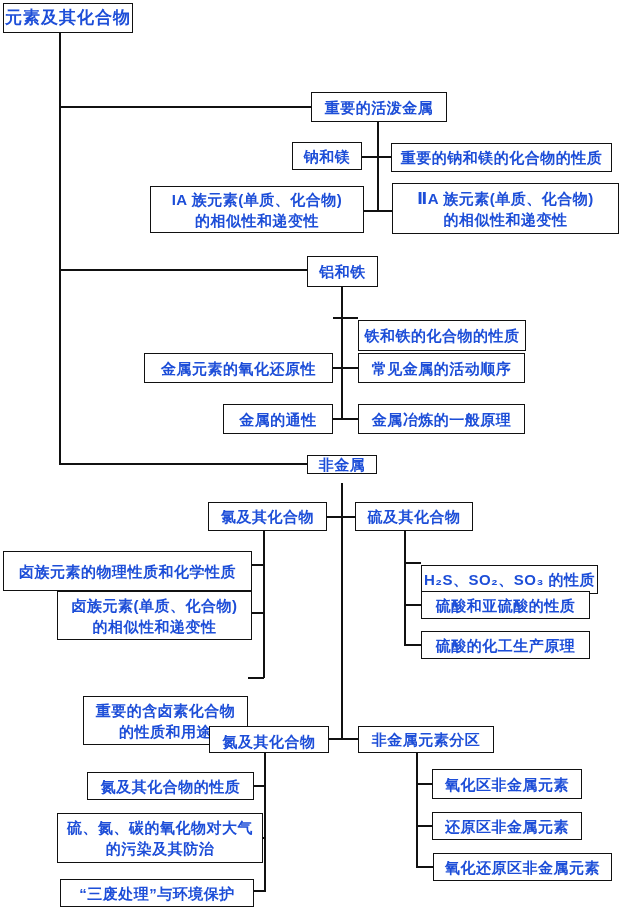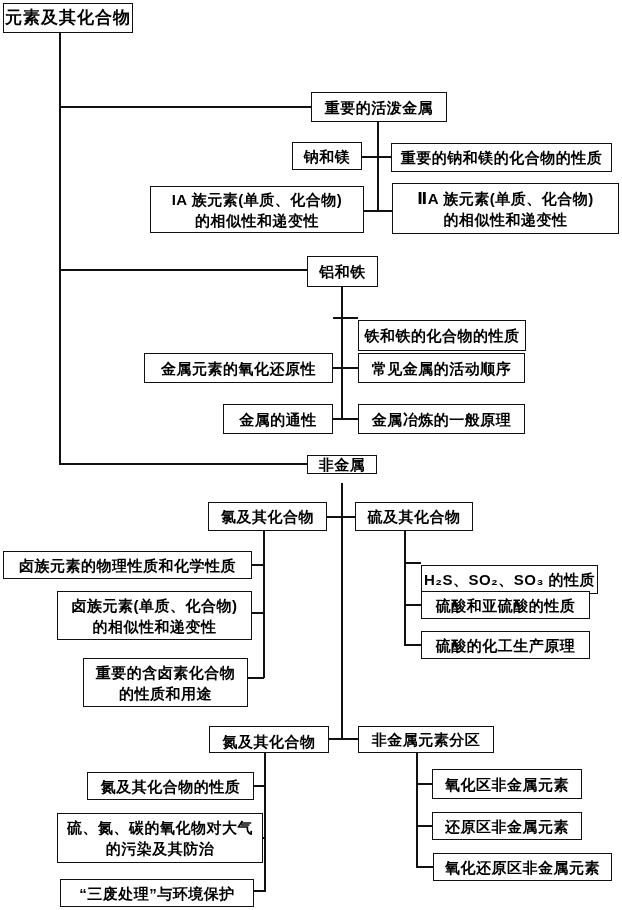--- a/index.html
+++ b/index.html
@@ -1,18 +1,18 @@
 <!DOCTYPE html>
 <html><head>
 <meta charset="utf-8">
 <style>
   html,body{margin:0;padding:0;background:#fff;}
   #canvas{
     position:relative;width:622px;height:910px;background:#fff;overflow:hidden;
-    font-family:"Liberation Sans","DejaVu Sans",sans-serif;color:#000000;border-radius:10px;
+    font-family:"Liberation Sans","DejaVu Sans",sans-serif;color:#1d4ed8;border-radius:10px;
   }
   .node{
     position:absolute;box-sizing:border-box;border:1.5px solid #111;background:#fff;
     display:flex;flex-direction:column;align-items:center;justify-content:center;
     text-align:center;font-weight:bold;font-size:15px;line-height:1.4;z-index:2;
     white-space:nowrap;letter-spacing:0.5px;
   }
   .node.big{font-size:17px;letter-spacing:1px;}
   .node span{display:block;}
   .line{position:absolute;background:#111;z-index:1;}
@@ -106,28 +106,28 @@
   <div class="node" style="left:307px;top:455px;width:70px;height:19px;">
     <span>非金属</span>
   </div>
   <div class="node" style="left:208px;top:502px;width:119px;height:29px;">
     <span>氯及其化合物</span>
   </div>
   <div class="node" style="left:355px;top:502px;width:118px;height:29px;">
     <span>硫及其化合物</span>
   </div>
 
-  <div class="node" style="left:3px;top:551px;width:249px;height:28px;">
+  <div class="node" style="left:3px;top:551px;width:249px;height:40px;">
     <span>卤族元素的物理性质和化学性质</span>
   </div>
   <div class="node" style="left:57px;top:591px;width:195px;height:49px;">
     <span>卤族元素(单质、化合物)</span>
     <span>的相似性和递变性</span>
   </div>
-  <div class="node" style="left:83px;top:658px;width:165px;height:49px;">
+  <div class="node" style="left:83px;top:696px;width:165px;height:49px;">
     <span>重要的含卤素化合物</span>
     <span>的性质和用途</span>
   </div>
 
   <div class="node" style="left:421px;top:549px;width:177px;height:29px;margin-top:16px;">
     <span>H₂S、SO₂、SO₃ 的性质</span>
   </div>
   <div class="node" style="left:421px;top:591px;width:169px;height:28px;">
     <span>硫酸和亚硫酸的性质</span>
   </div>

